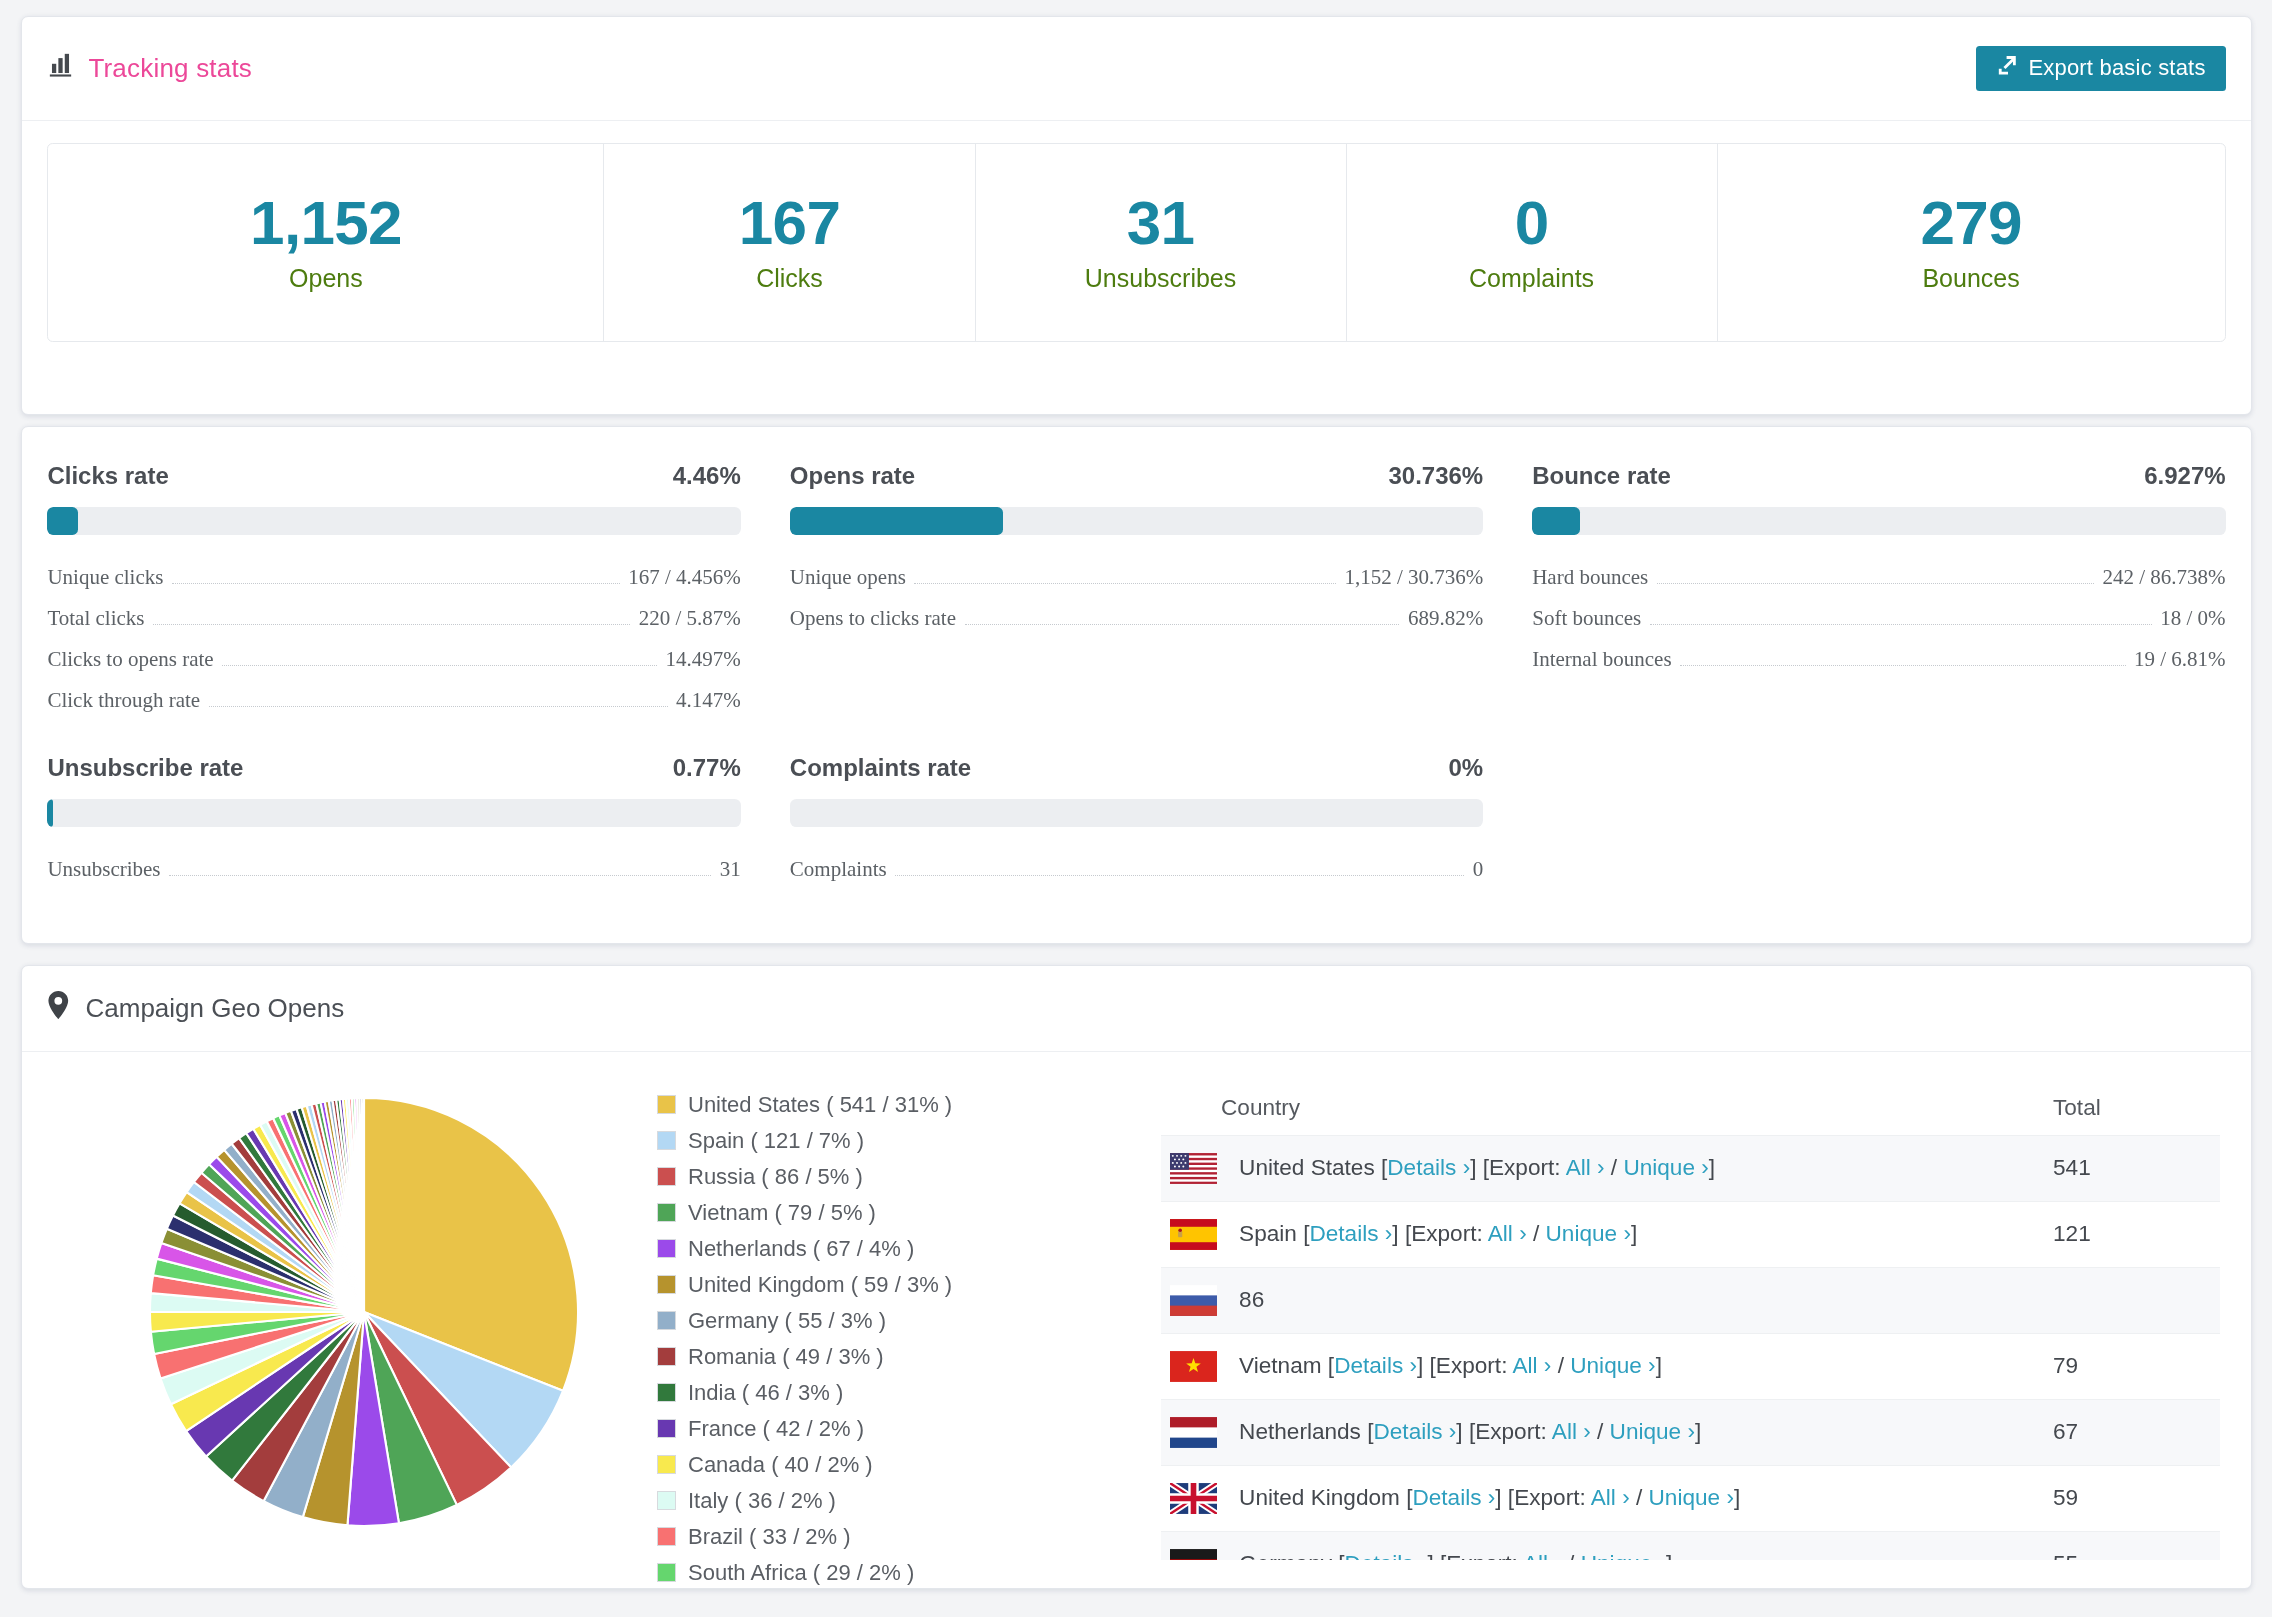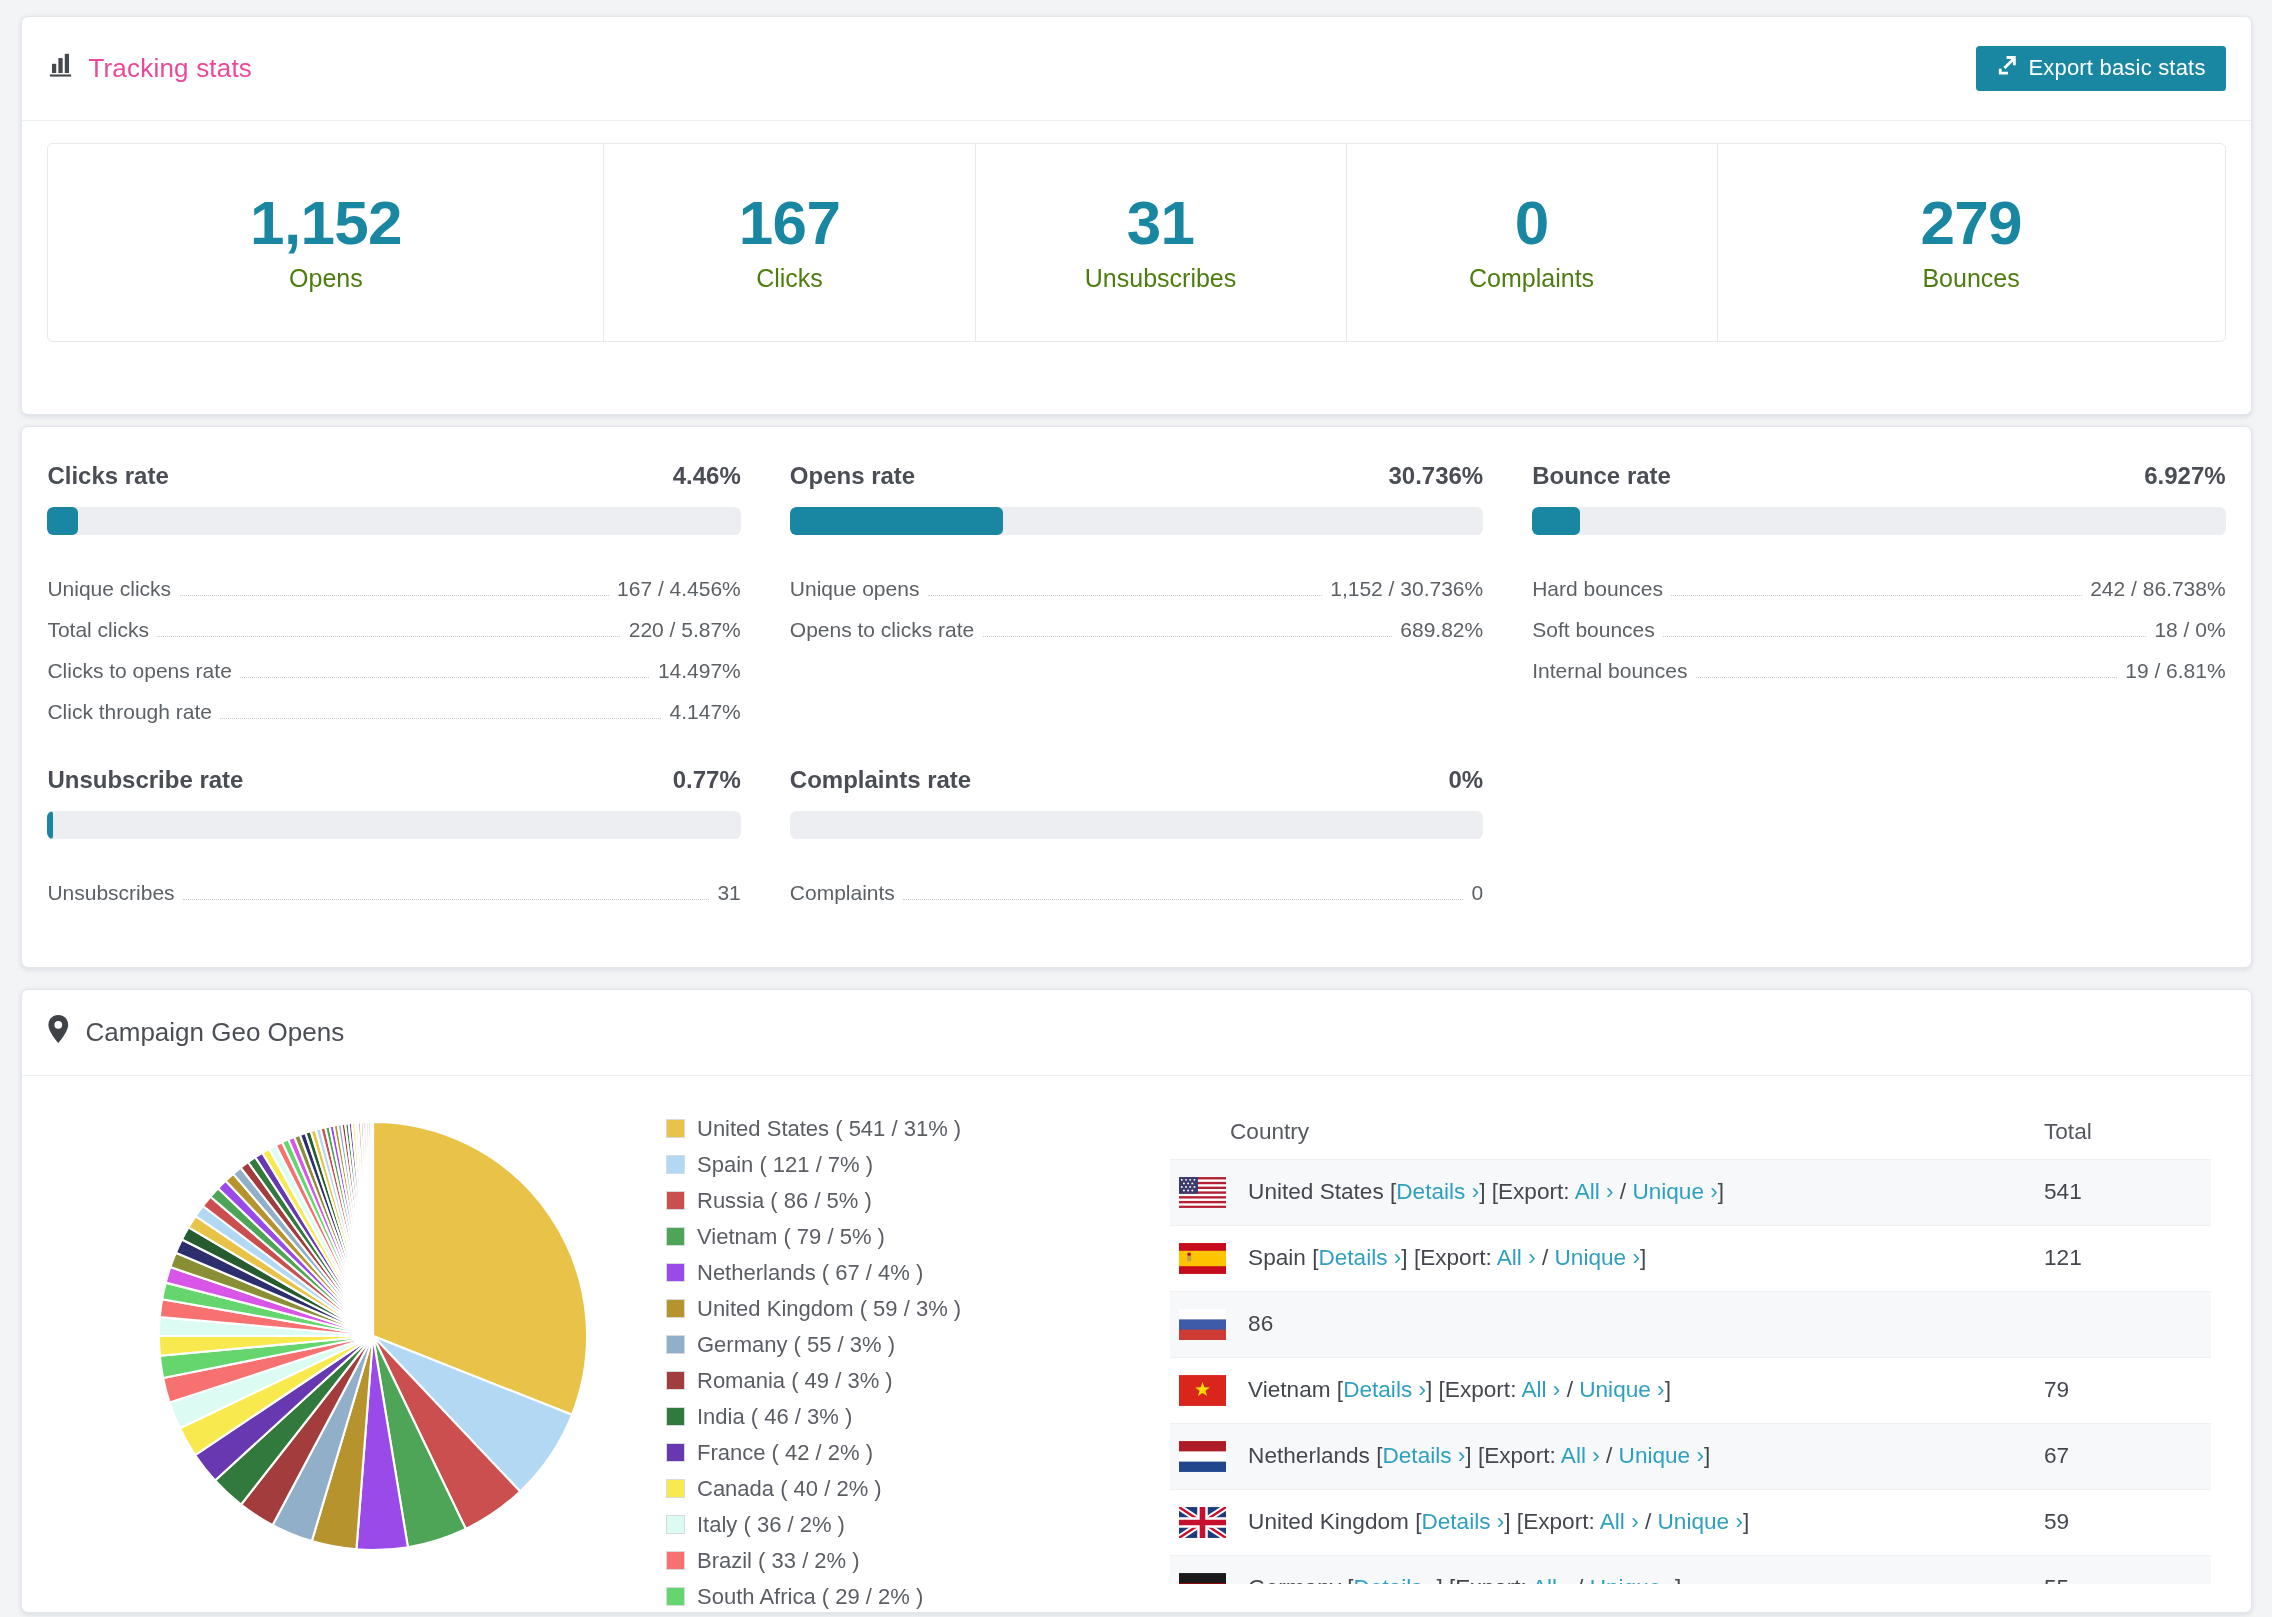--- a/index.html
+++ b/index.html
@@ -51,29 +51,29 @@
   .stat-label  { font-size:25px; color:#4d7c0f; margin-top:10px; }
   
   #card-rates { margin-top:11.3px; padding:35px 25.4px 45px; }
   .rates-grid { display:flex; gap:49px; }
   .rates-grid + .rates-grid { margin-top:25.4px; }
   .rate-col { flex:1; min-width:0; }
   .rate-head { display:flex; justify-content:space-between; align-items:baseline;
                font-size:24px; font-weight:bold; color:#4A4E54; }
   .bar { margin-top:17px; height:28px; background:#ECEEF1; border-radius:6.4px; overflow:hidden; }
   .bar .fill { height:100%; background:var(--accent,#1A87A2); border-radius:5.6px; }
-  .rate-rows { margin-top:42px; }
+  .rate-rows { margin-top:30px;font-family:Liberation Serif, serif; }
   .rrow { display:flex; align-items:baseline; height:41px; font-size:21px; color:#5C6166; }
   .leader { flex:1; border-bottom:1.4px dotted #C6CACF; margin:0 8.5px 6.4px; }
   .rval { white-space:nowrap; }
   
   #card-geo { margin-top:20.5px; height:624px; overflow:hidden; display:flex; flex-direction:column; }
   .geo-head { height:86px; border-bottom:1.4px solid #EDEFF2; display:flex; align-items:center;
               padding:0 25.4px; gap:15.5px; font-size:26px; color:#4B4F55; flex:none; }
-  .geo-content { display:flex; align-items:flex-start; padding:0 40px; flex:1; min-height:0; }
+  .geo-content { display:flex; align-items:flex-start; padding:0 31px; flex:1; min-height:0; }
   .pie-wrap { margin:41px 0 0 92px; width:438px; flex:none; }
   ul.legend { margin:40px 0 0 74px; width:453px; padding:0; list-style:none; flex:none; }
   ul.legend li { display:flex; align-items:center; margin-bottom:10px; }
   .lg-swatch { width:19px; height:19px; border:1.4px solid #D7DADE; margin-right:12px; flex:none; }
   .lg-label { font-size:22px; color:#5A5E64; white-space:nowrap; }
   .table-wrap { flex:1; margin-left:51px; margin-top:30px; height:478px; overflow:hidden; }
   .thead { display:flex; align-items:center; height:53px; font-size:22.6px; color:#55595F; }
   .th-country { margin-left:60px; flex:1; }
   .th-total { width:167px; }
   .trow { display:flex; align-items:center; height:66px; border-top:0.7px solid #EEF0F2;

